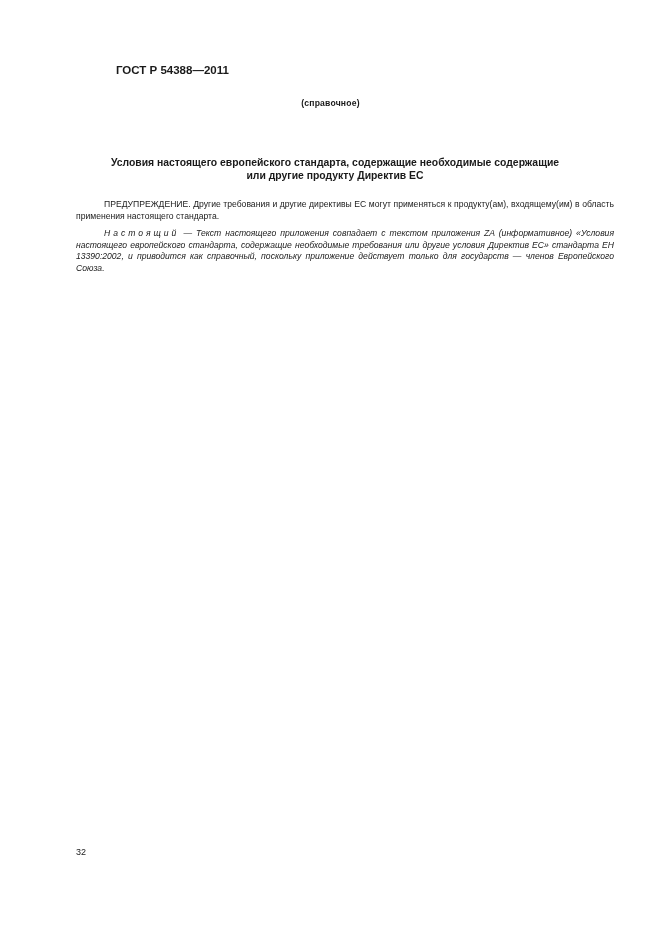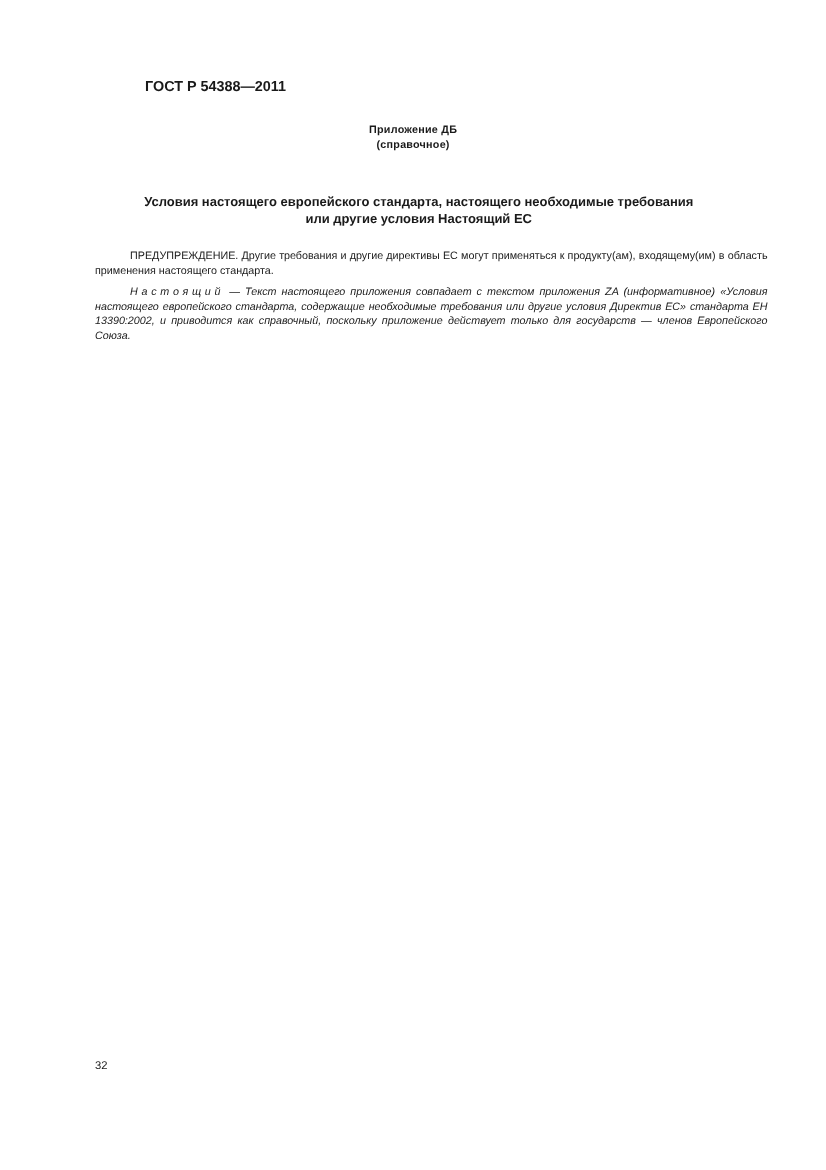--- a/index.html
+++ b/index.html
@@ -15,27 +15,26 @@
     .note { margin-top: 6px !important; font-style: italic; }
     .note .spaced { letter-spacing: 3px; }
     .pagenum { position: absolute; left: 76px; top: 847px; font-size: 9px; text-align: right; }
   </style>
 </head>
 <body>
 
 <div class="header">ГОСТ Р 54388—2011</div>
 
 <div class="annex">
-  <div>Приложение ДБ</div>
   <div>(справочное)</div>
 </div>
 
 <div class="title">
-  <div>Условия настоящего европейского стандарта, настоящего необходимые требования</div>
-  <div>или другие условия Настоящий ЕС</div>
+  <div>Условия настоящего европейского стандарта, содержащие необходимые содержащие</div>
+  <div>или другие продукту Директив ЕС</div>
 </div>
 
 <div class="body">
   <p>ПРЕДУПРЕЖДЕНИЕ. Другие требования и другие директивы ЕС могут применяться к продукту(ам), входящему(им) в область применения настоящего стандарта.</p>
   <p class="note"><span class="spaced">Настоящий</span><span> — Текст настоящего приложения совпадает с текстом приложения ZA (информативное) «Условия настоящего европейского стандарта, содержащие необходимые требования или другие условия Директив ЕС» стандарта ЕН 13390:2002, и приводится как справочный, поскольку приложение действует только для государств — членов Европейского Союза.</span></p>
 </div>
 
 <div class="pagenum">32</div>
 
 </body></html>

